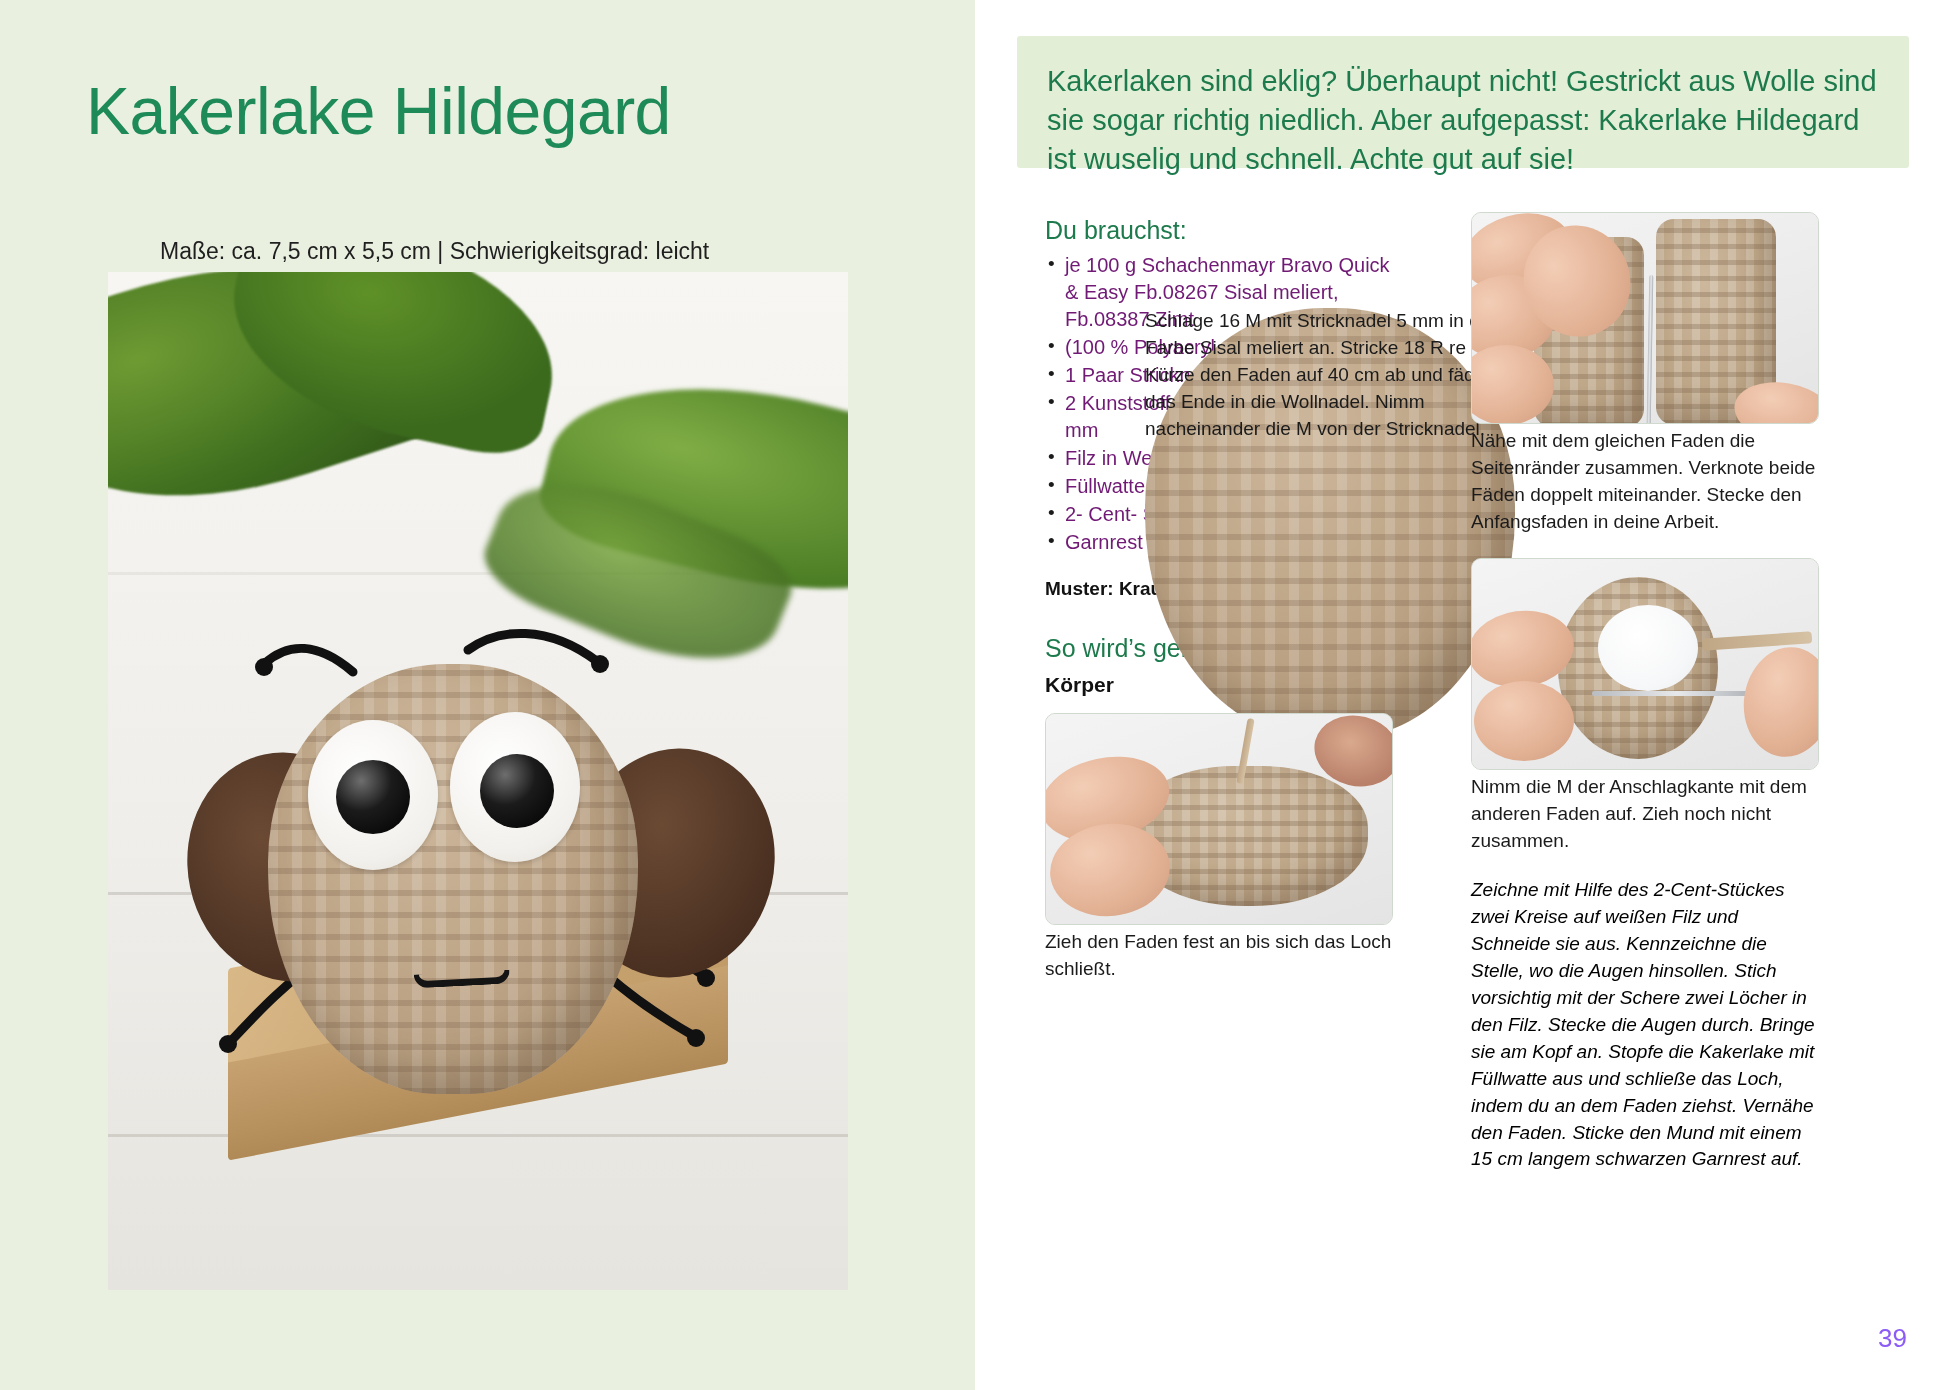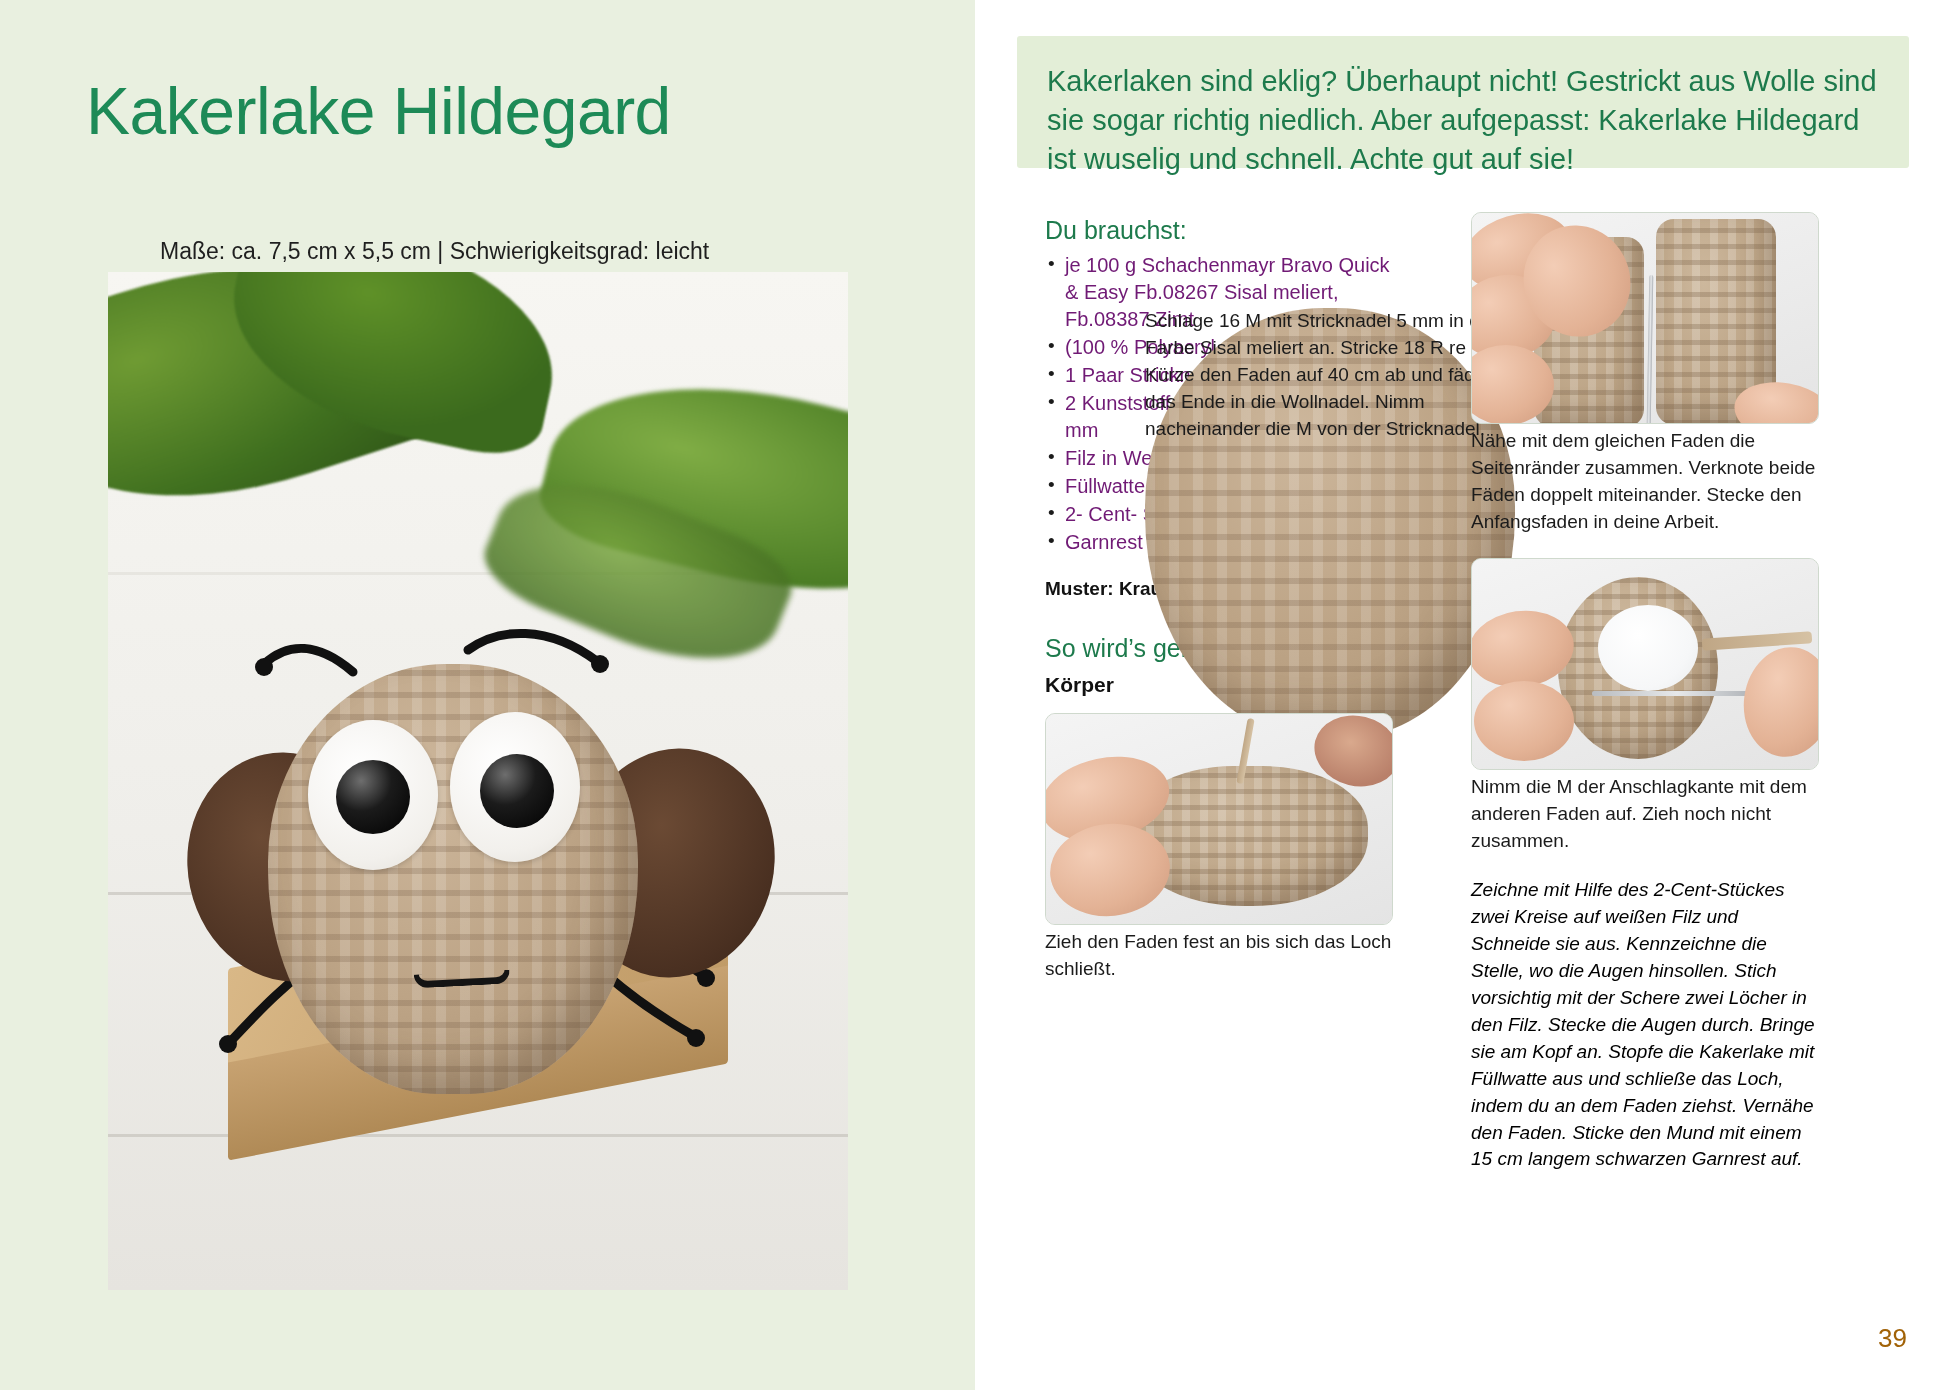--- a/index.html
+++ b/index.html
@@ -169,21 +169,21 @@
   .wadding {
     position: absolute; border-radius: 50%;
     background: radial-gradient(circle at 40% 35%, #ffffff 0%, #f6f7f8 65%, #e9ebec 100%);
   }
   .yarn-strand {
     position: absolute; background: linear-gradient(90deg,#bfa685,#d6c2a4);
     border-radius: 4px;
   }
   .page-no {
     position: absolute; right: 44px; bottom: 36px;
-    font-size: 26px; color: #a16207;
+    font-size: 26px; color: #8b5cf6;
   }
 </style>
 </head>
 <body>
 
 <div class="spread">
 
   <div class="page-left">
 
     <div class="title">Kakerlake Hildegard</div>

